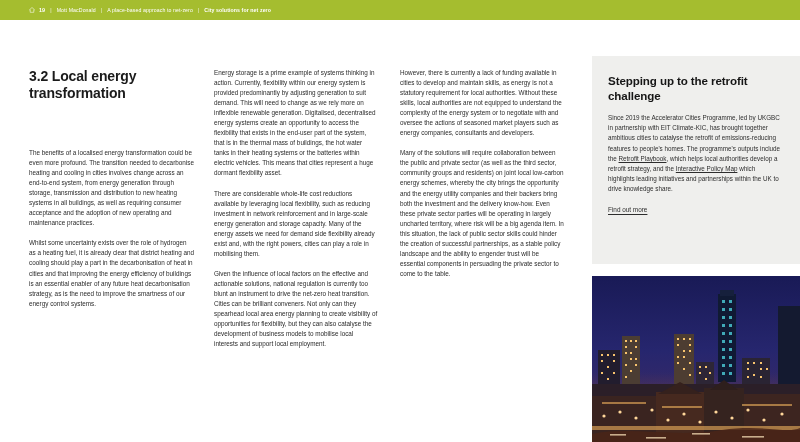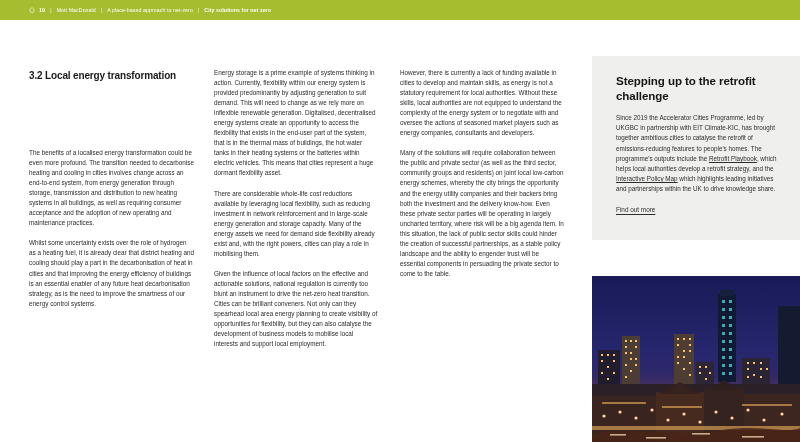--- a/index.html
+++ b/index.html
@@ -48,43 +48,43 @@
     text-align: left;
   }
   .col p { margin: 0 0 10px 0; }
   .col2 { left: 214px; }
   .col3 { left: 400px; }
 
   h1.section-title {
     position: absolute;
     left: 29px; top: 68px;
     width: 175px;
-    font-size: 10px;
+    font-size: 14px;
     line-height: 16.6px;
     font-weight: bold;
     color: #1b1b1b;
     letter-spacing: -.15px;
   }
   .col1-body {
     position: absolute;
     left: 29px; top: 148px;
     width: 166px;
     font-size: 6.35px;
     line-height: 10.05px;
     color: #2b2b2b;
   }
   .col1-body p { margin: 0 0 10px 0; }
 
   
   .sidebar {
     position: absolute;
     left: 592px; top: 56px;
-    width: 208px; height: 184px;
+    width: 208px; height: 208px;
     background: #efefed;
-    padding: 17px 17px 10px 24px;
+    padding: 17px 17px 10px 16px;
   }
   .sidebar h2 {
     font-size: 11.6px;
     line-height: 15px;
     font-weight: bold;
     color: #161616;
     letter-spacing: -.1px;
     margin-bottom: 10px;
   }
   .sidebar p.sb-body {

